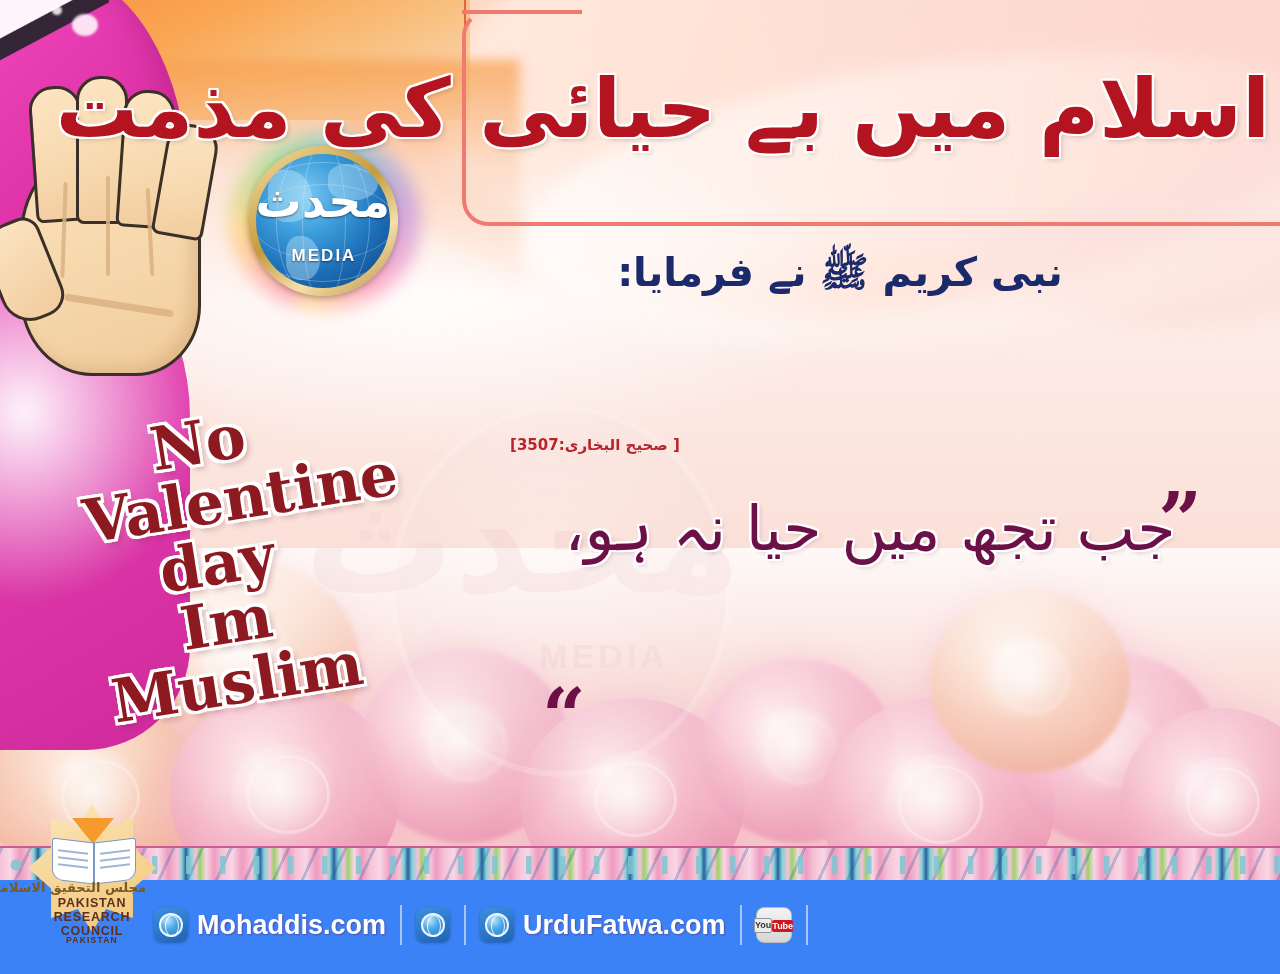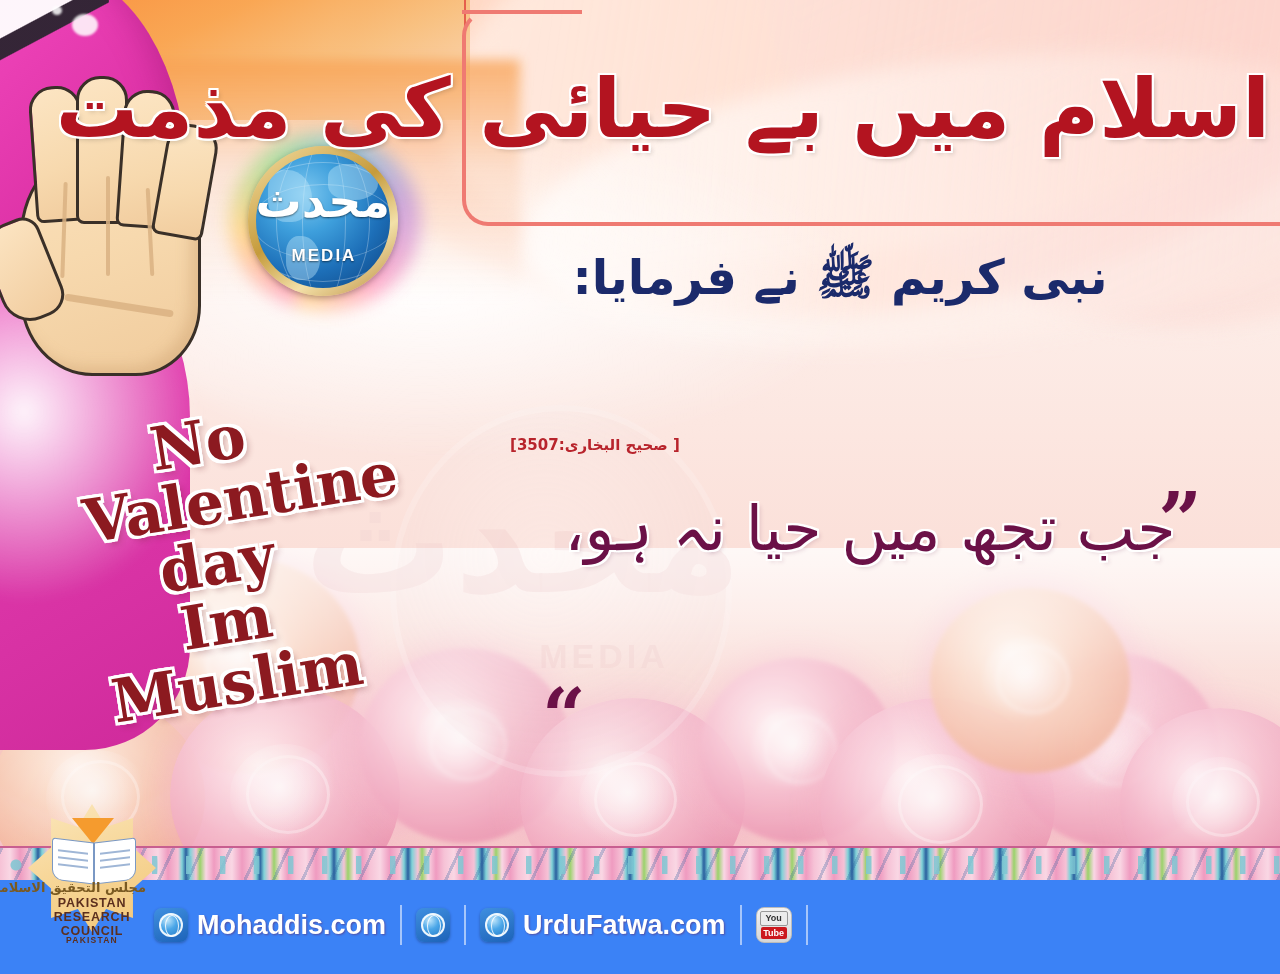--- a/index.html
+++ b/index.html
@@ -228,21 +228,21 @@
       2px 2px 0 #fff,-2px 2px 0 #fff,2px -2px 0 #fff,-2px -2px 0 #fff,
       3px 3px 5px rgba(0,0,0,.18);
     white-space:nowrap;
   }
 
   
   .narrator{
     position:absolute;left:520px;top:246px;width:640px;
     direction:rtl;text-align:center;
     font-family:"DejaVu Sans", sans-serif;
-    font-size:48px;font-weight:700;color:#1b2a6b;
+    font-size:40px;font-weight:700;color:#1b2a6b;
     line-height:1.3;white-space:nowrap;
   }
   .arabic{
     position:absolute;left:470px;top:338px;width:740px;
     direction:rtl;text-align:center;
     font-family:"DejaVu Sans", sans-serif;
     font-size:42px;font-weight:700;color:#c01a22;
     line-height:1.35;white-space:nowrap;
   }
   .reference{
@@ -355,21 +355,21 @@
       radial-gradient(circle at 36% 30%,#bfe6fb 0%,#4aa6e8 40%,#1e6fc0 100%);
     box-shadow:inset 0 0 0 2px rgba(255,255,255,.9);
   }
   .ic-globe:before{
     content:"";position:absolute;left:11px;top:7px;width:12px;height:20px;
     border-radius:50%;border:1.5px solid rgba(255,255,255,.85);z-index:2;
   }
   .ic-yt{
     background:linear-gradient(180deg,#f3f3f3,#d6d6d6);
     border:1px solid #bbb;
-    display:flex;flex-direction:column;align-items:center;justify-content:center;
+    display:flex;flex-direction:row;align-items:center;justify-content:center;
   }
   .yt-top{
     width:26px;height:13px;background:#ececec;border:1px solid #999;border-radius:2px;
     font-size:9px;color:#333;text-align:center;line-height:12px;font-weight:700;
   }
   .yt-bot{
     width:26px;height:12px;background:#cc181e;border-radius:2px;margin-top:1px;
     color:#fff;font-size:9px;text-align:center;line-height:12px;font-weight:700;
   }
 

